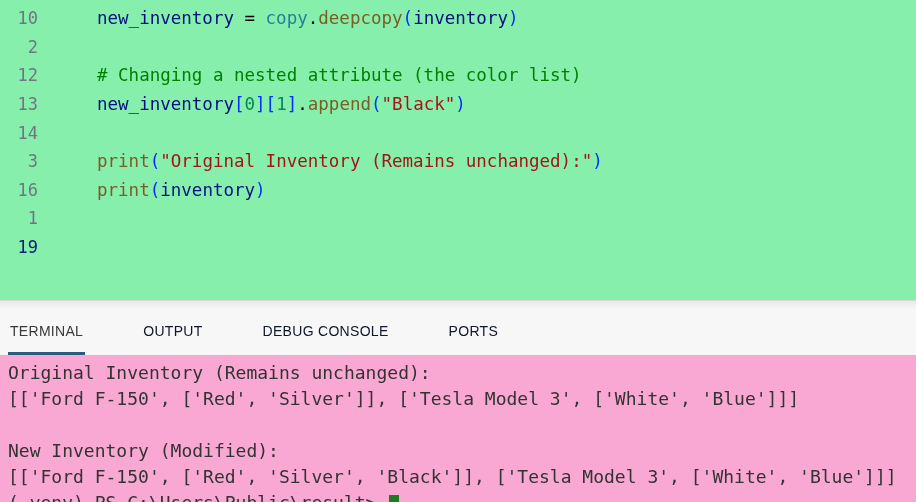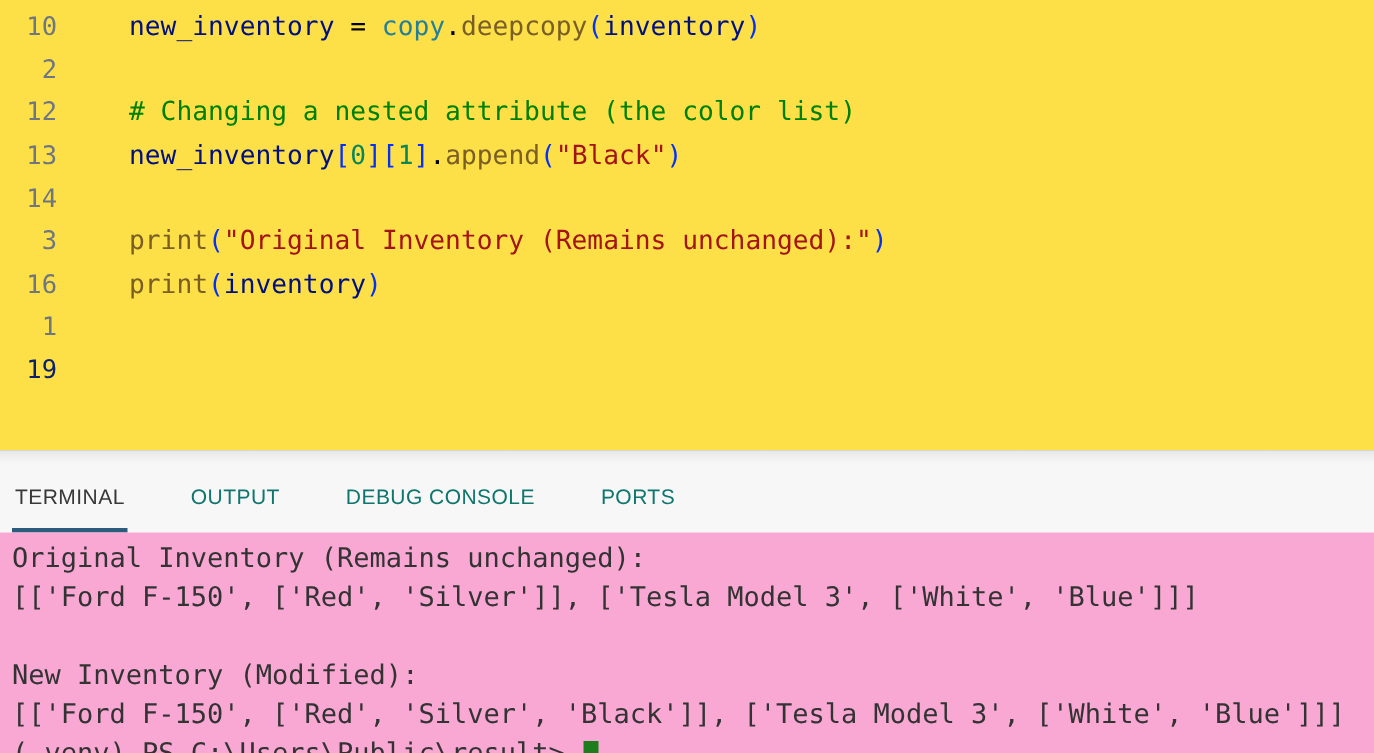--- a/index.html
+++ b/index.html
@@ -1,45 +1,45 @@
 <!DOCTYPE html>
 <html><head>
 <meta charset="utf-8">
 <style>
   html,body{margin:0;padding:0}
   body{width:916px;height:502px;position:relative;overflow:hidden;background:#ffffff;
        font-family:"Liberation Sans",sans-serif}
 
   
-  .editor{position:absolute;top:0;left:0;width:916px;height:387px;background:#fde047;overflow:hidden}
+  .editor{position:absolute;top:0;left:0;width:916px;height:387px;background:#86efac;overflow:hidden}
   .lines{padding-top:4px}
   .line{display:flex;align-items:center;height:28.6px;
         font-family:"DejaVu Sans Mono","Liberation Mono",monospace;
         font-size:17.5px;white-space:pre}
   .num{flex:none;width:38px;text-align:right;color:#6e7681;font-size:17px}
-  .code{flex:1;margin-left:42px;padding-left:6px}
+  .code{flex:1;margin-left:53px;padding-left:6px}
   .line.active .num{color:#0b216f;font-weight:normal}
   .line.active .code{background:#f7f7f7;box-shadow:inset 0 0 0 1px #e2e2e2;border-radius:3px}
 
   .tok-variable{color:#001080}
   .tok-module{color:#267f99}
   .tok-function{color:#795e26}
   .tok-plain{color:#000000}
   .tok-bracket{color:#0431fa}
   .tok-number{color:#098658}
   .tok-comment{color:#008000}
   .tok-string{color:#a31515}
 
   
   .panel{position:absolute;top:300px;left:0;width:916px;height:202px;
          background:#f7f7f7;border-top:1px solid #d6d6d6;box-sizing:border-box}
   .panel-top-shade{height:9px;background:linear-gradient(#e9e9e9,#f8f8f8)}
-  .tabs{height:45px;display:flex;align-items:center;gap:40px;padding-left:8px}
+  .tabs{height:45px;display:flex;align-items:center;gap:56px;padding-left:8px}
   .tab{height:100%;display:flex;align-items:center;font-size:14px;letter-spacing:.3px;
-       color:#0f766e;border-bottom:3px solid transparent;box-sizing:border-box;
+       color:#0f172a;border-bottom:3px solid transparent;box-sizing:border-box;
        padding:0 2px;cursor:pointer;text-transform:uppercase}
   .tab.active{color:#383838;border-bottom-color:#2b5c7d}
 
   
   .terminal{position:absolute;top:54px;bottom:0;left:0;right:0;background:#f9a8d4;
             overflow:hidden;padding:5px 0 0 8px;box-sizing:border-box}
   .tline{height:26px;line-height:26px;color:#333333;white-space:pre;
          font-family:"DejaVu Sans Mono","Liberation Mono",monospace;font-size:18px}
   .cursor{display:inline-block;width:10px;height:19px;background:#1d7d1d;
           vertical-align:middle;margin-left:2px}

